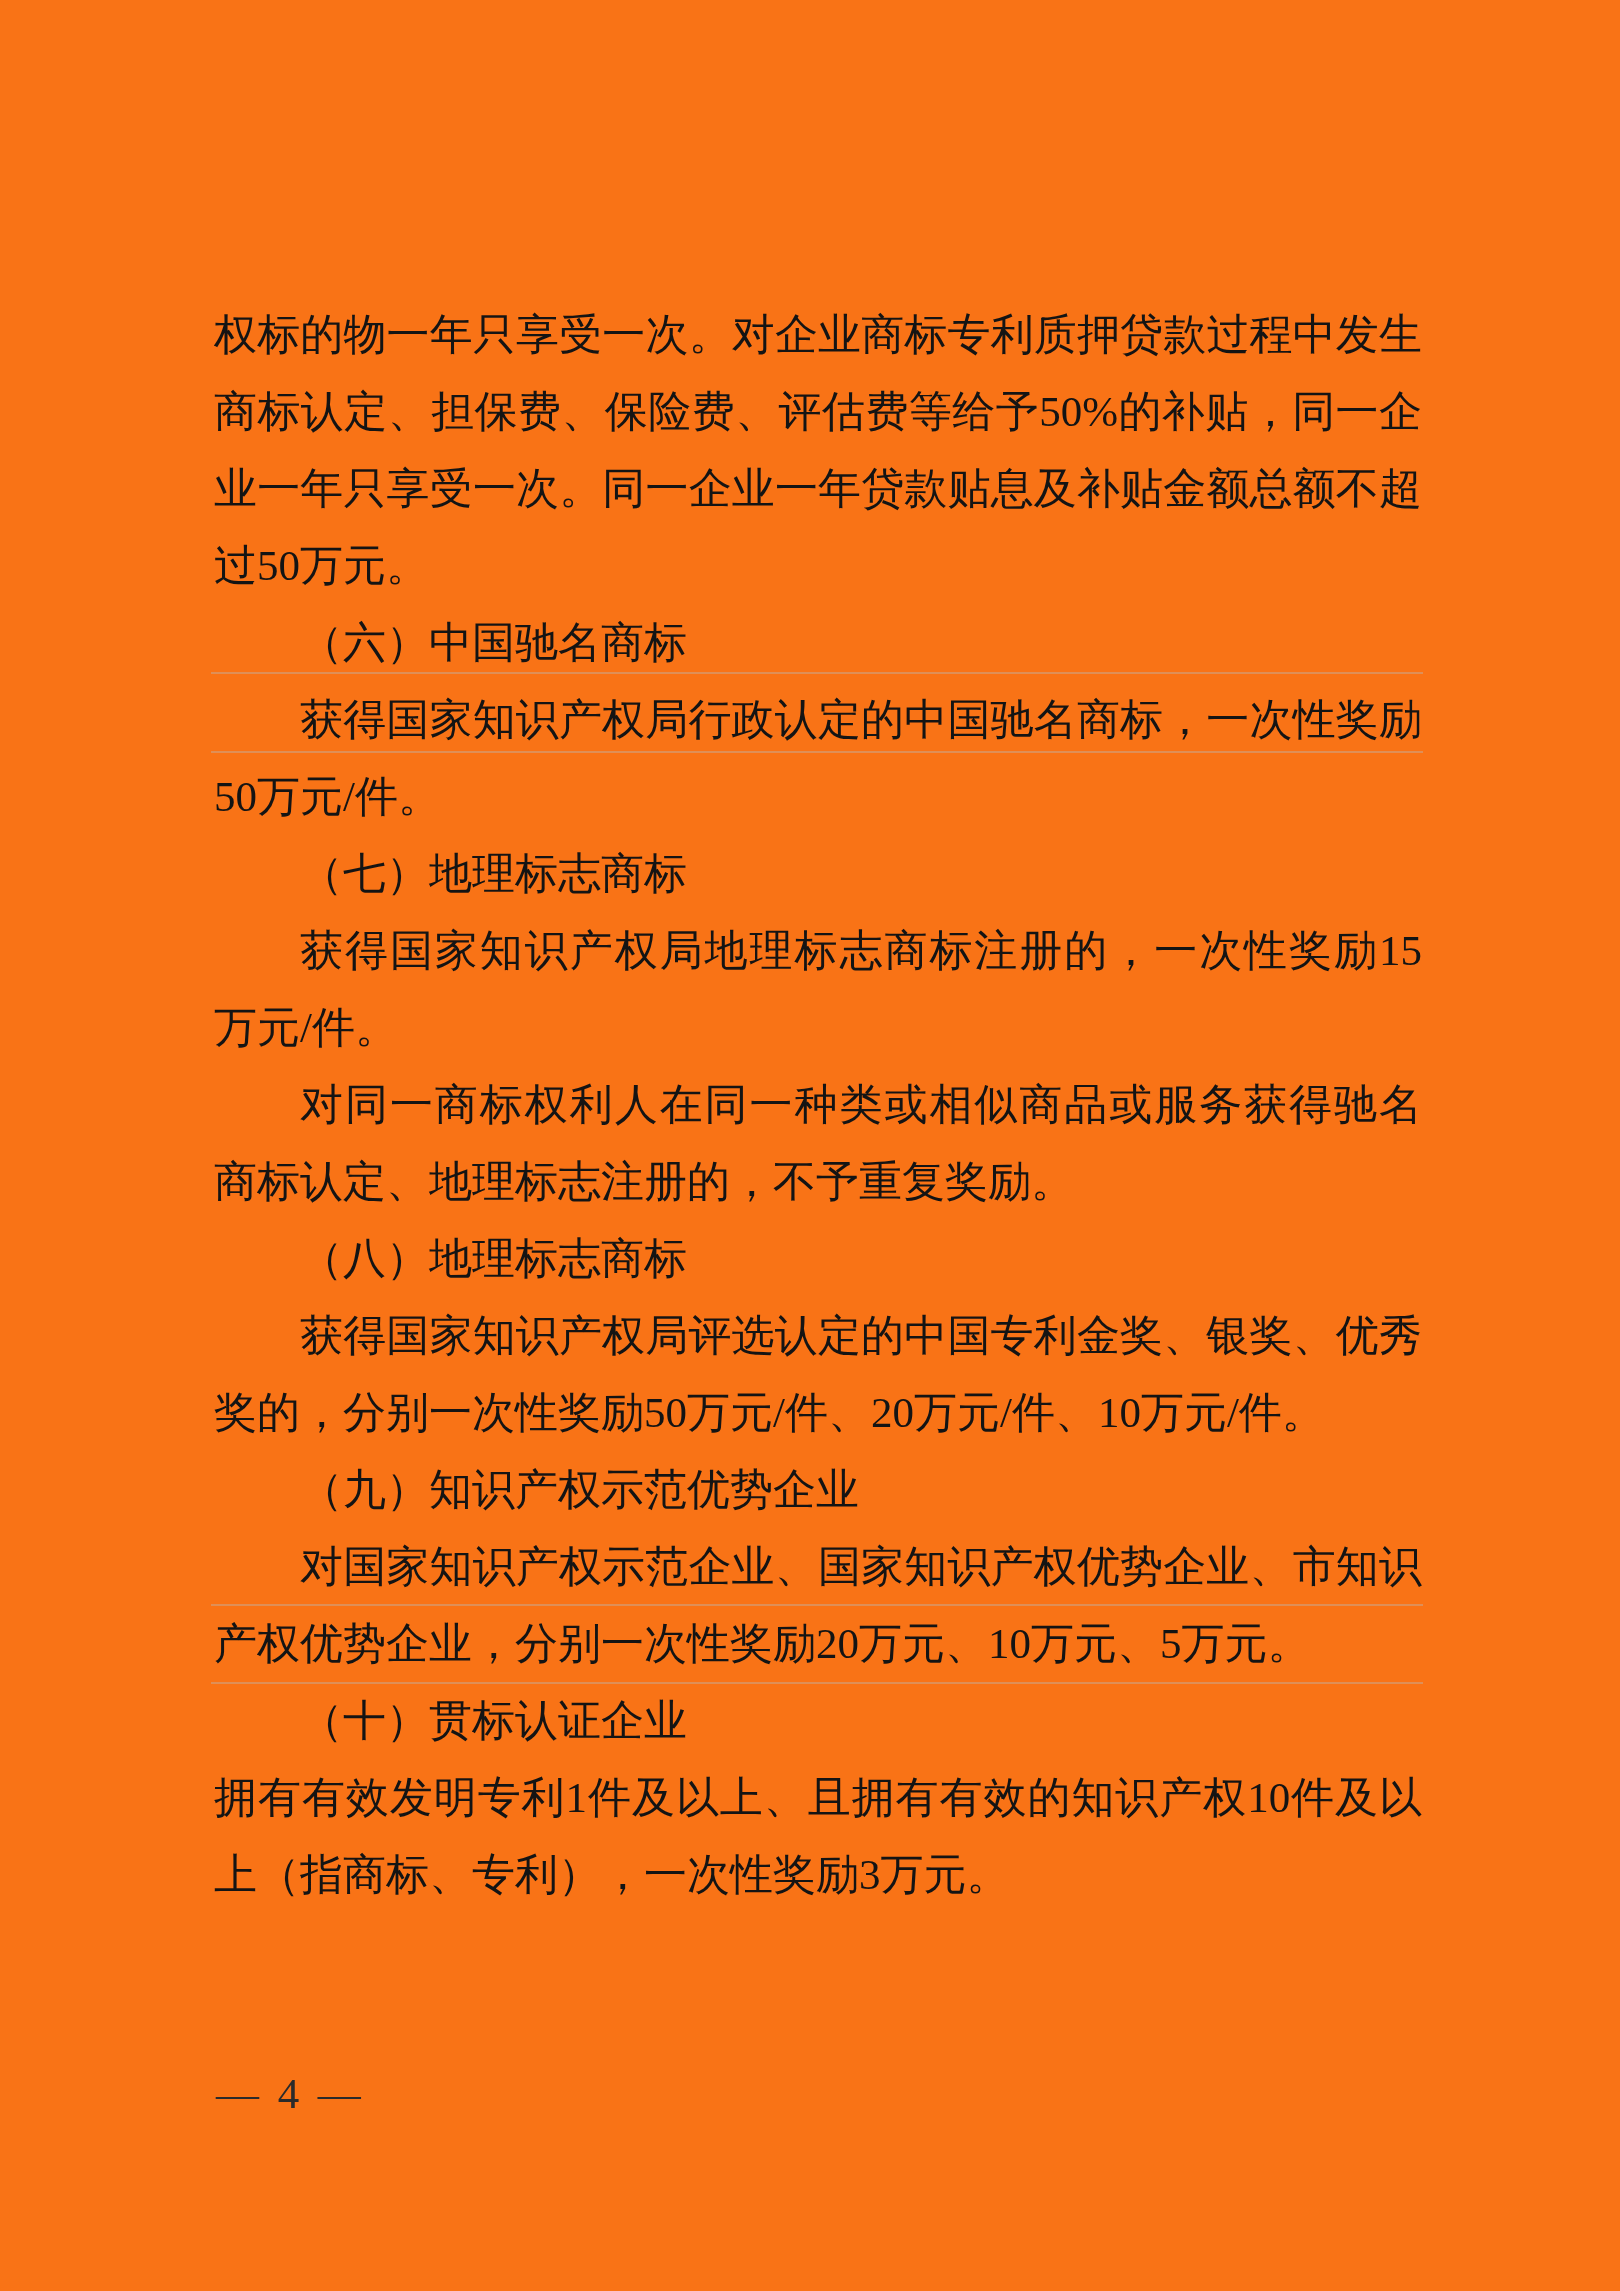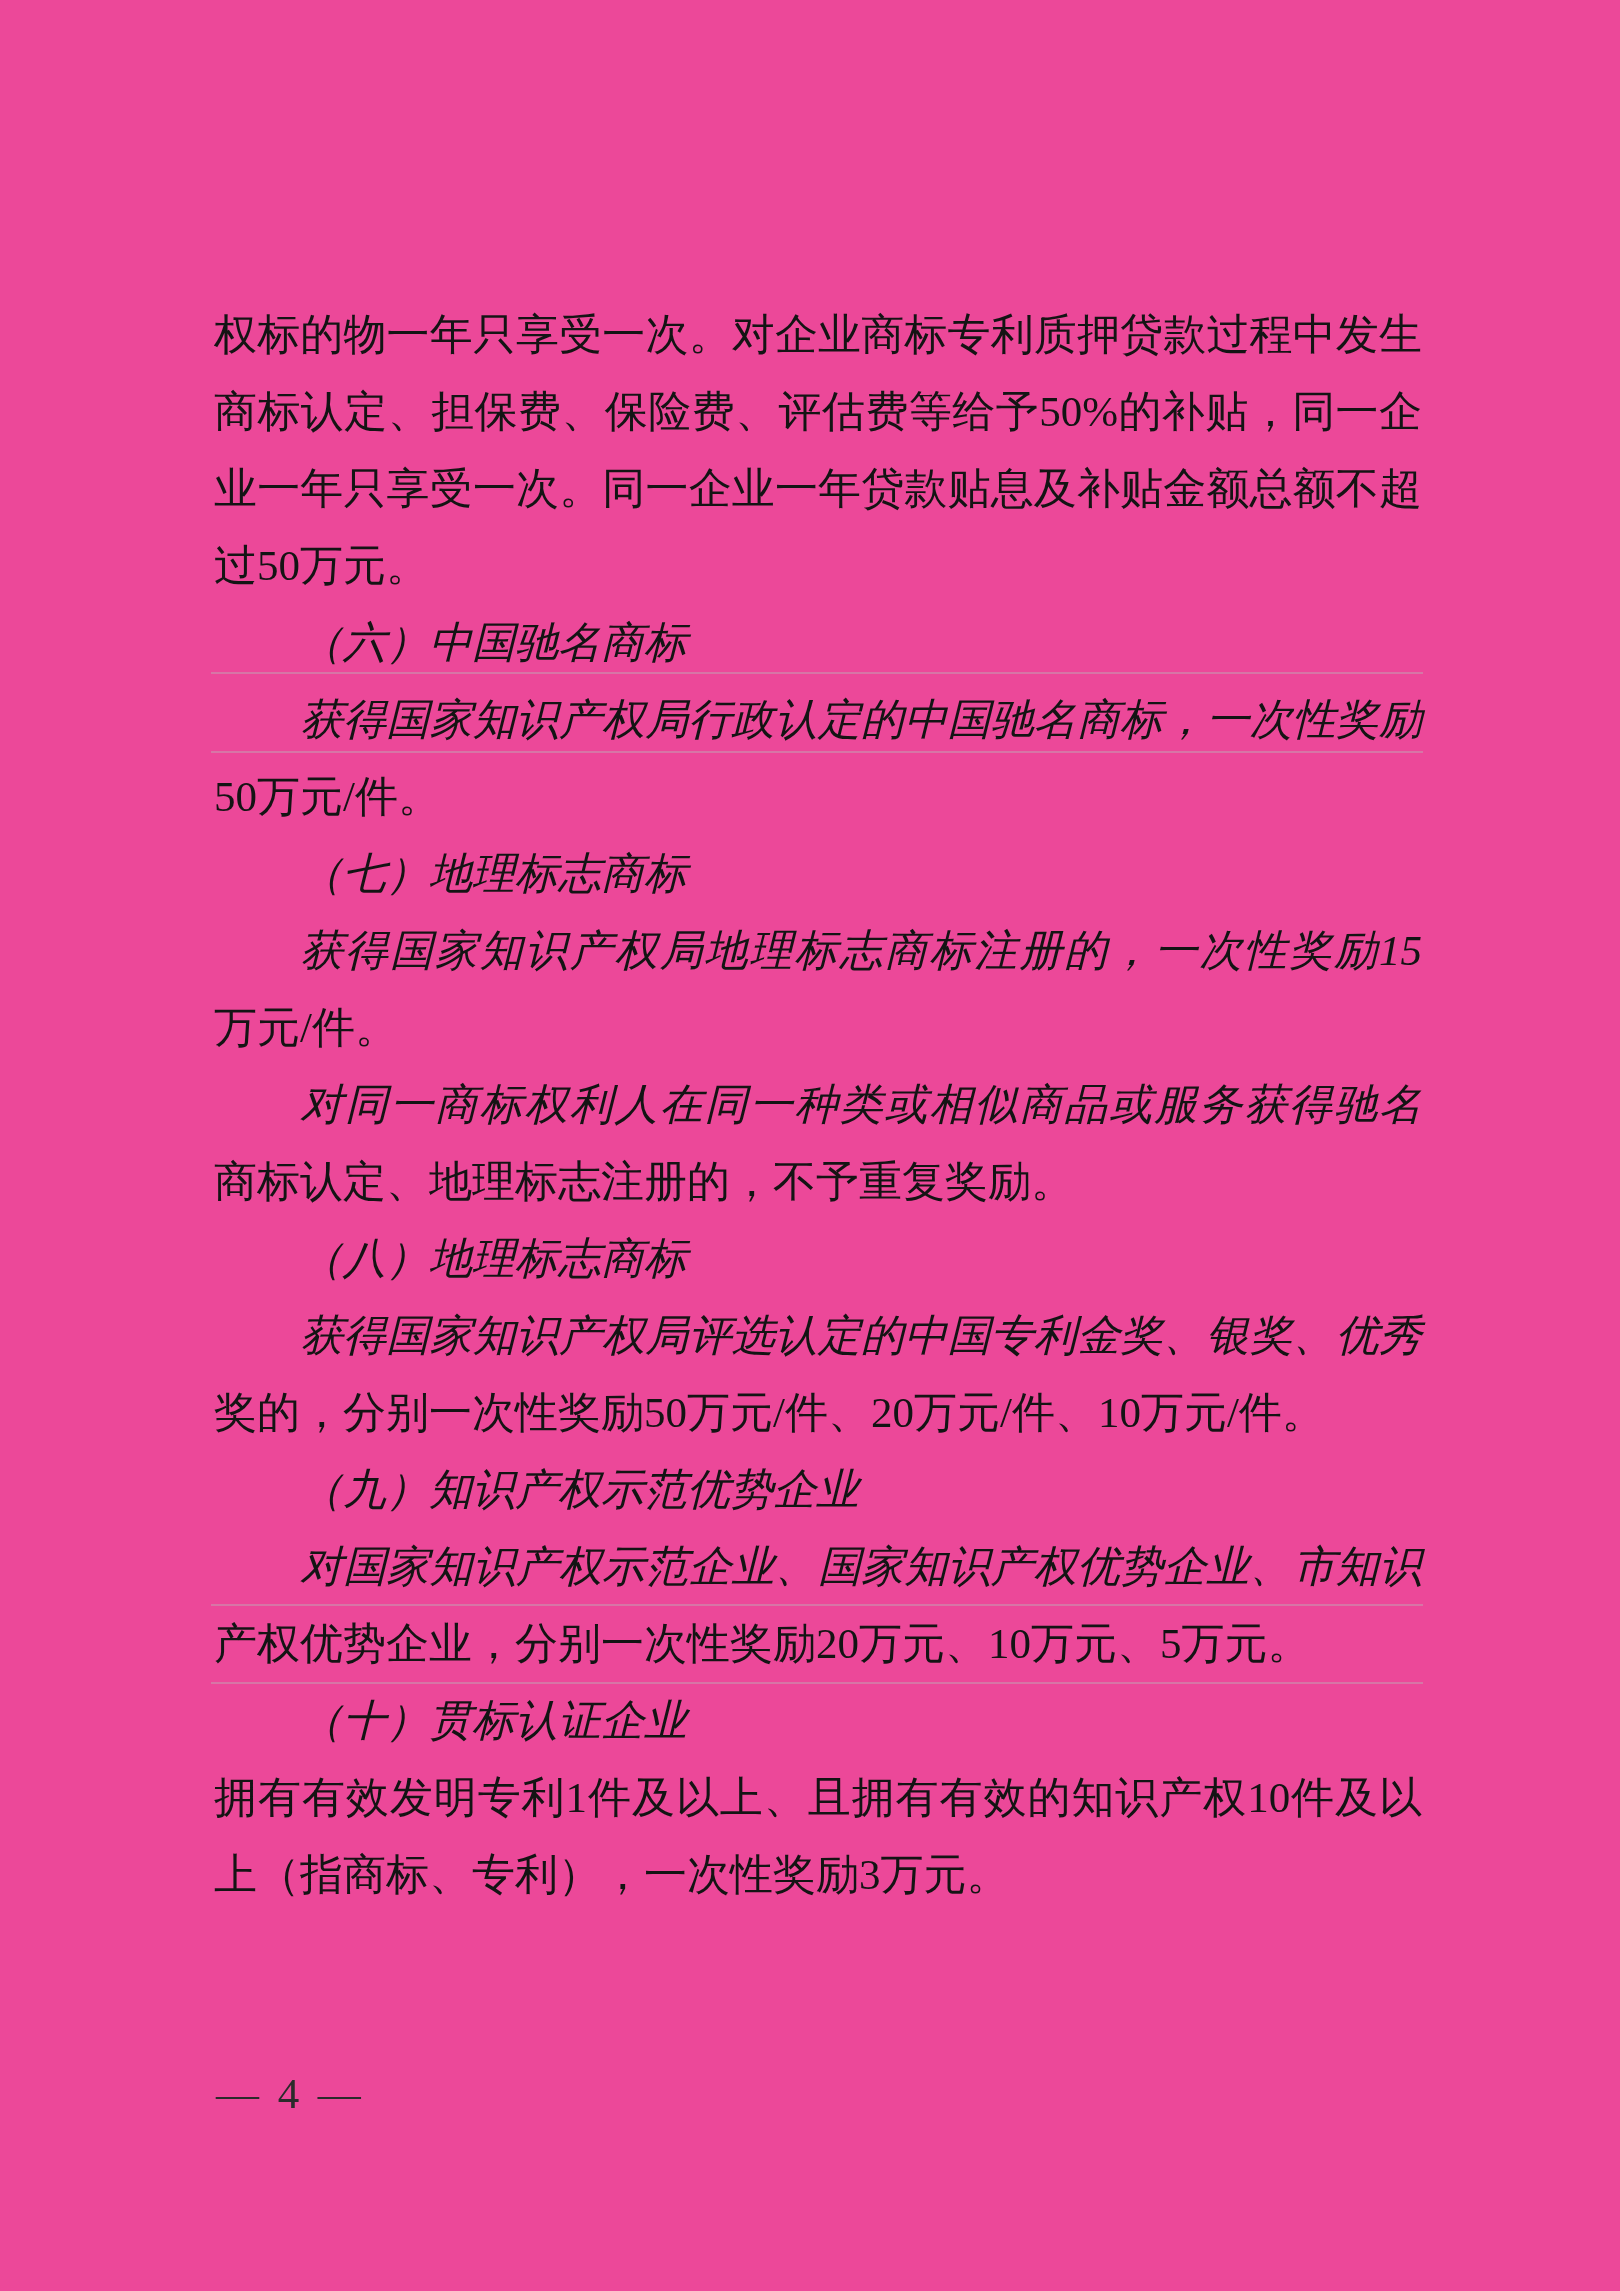--- a/index.html
+++ b/index.html
@@ -5,42 +5,41 @@
   html, body {
     margin: 0;
     padding: 0;
     background: #888;
   }
   .page {
     position: relative;
     width: 1620px;
     height: 2292px;
     margin: 0 auto;
-    background: #ec4899;
+    background: #f97316;
     overflow: hidden;
     font-family: "Liberation Serif", "DejaVu Serif", serif;
     color: #141414;
   }
   .text-block {
     position: absolute;
     left: 214px;
     top: 296px;
     width: 1208px;
   }
   .line {
     height: 77px;
     line-height: 77px;
     font-size: 43px;
     white-space: nowrap;
     text-align: left;
     letter-spacing: 0;
   }
   .line.indent {
     padding-left: 86px; 
-    font-style: italic;
   }
   .line.justify {
     text-align: justify;
     text-align-last: justify;
   }
   
   .scanline {
     position: absolute;
     left: 211px;
     width: 1212px;

